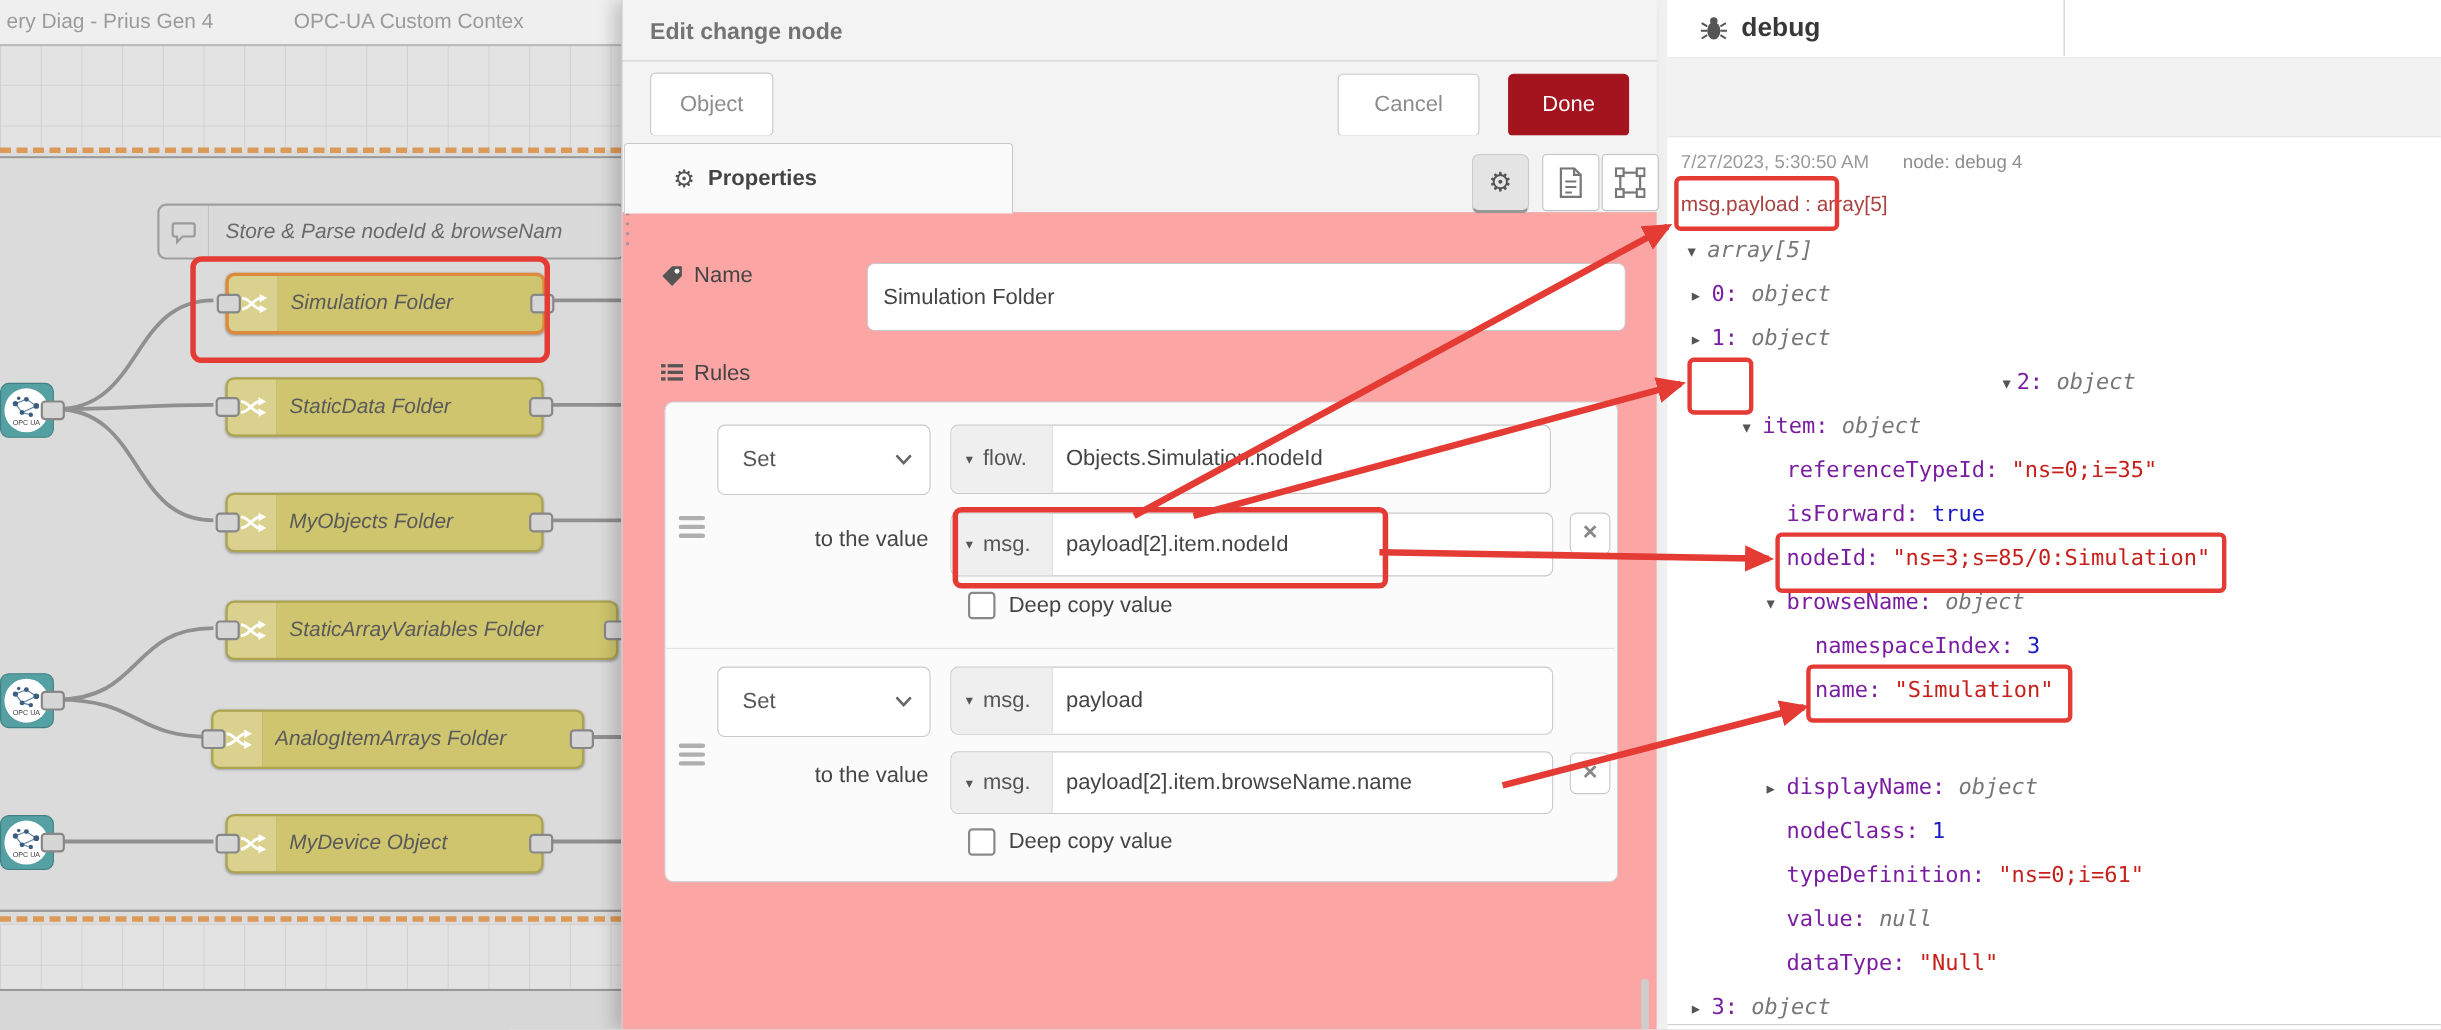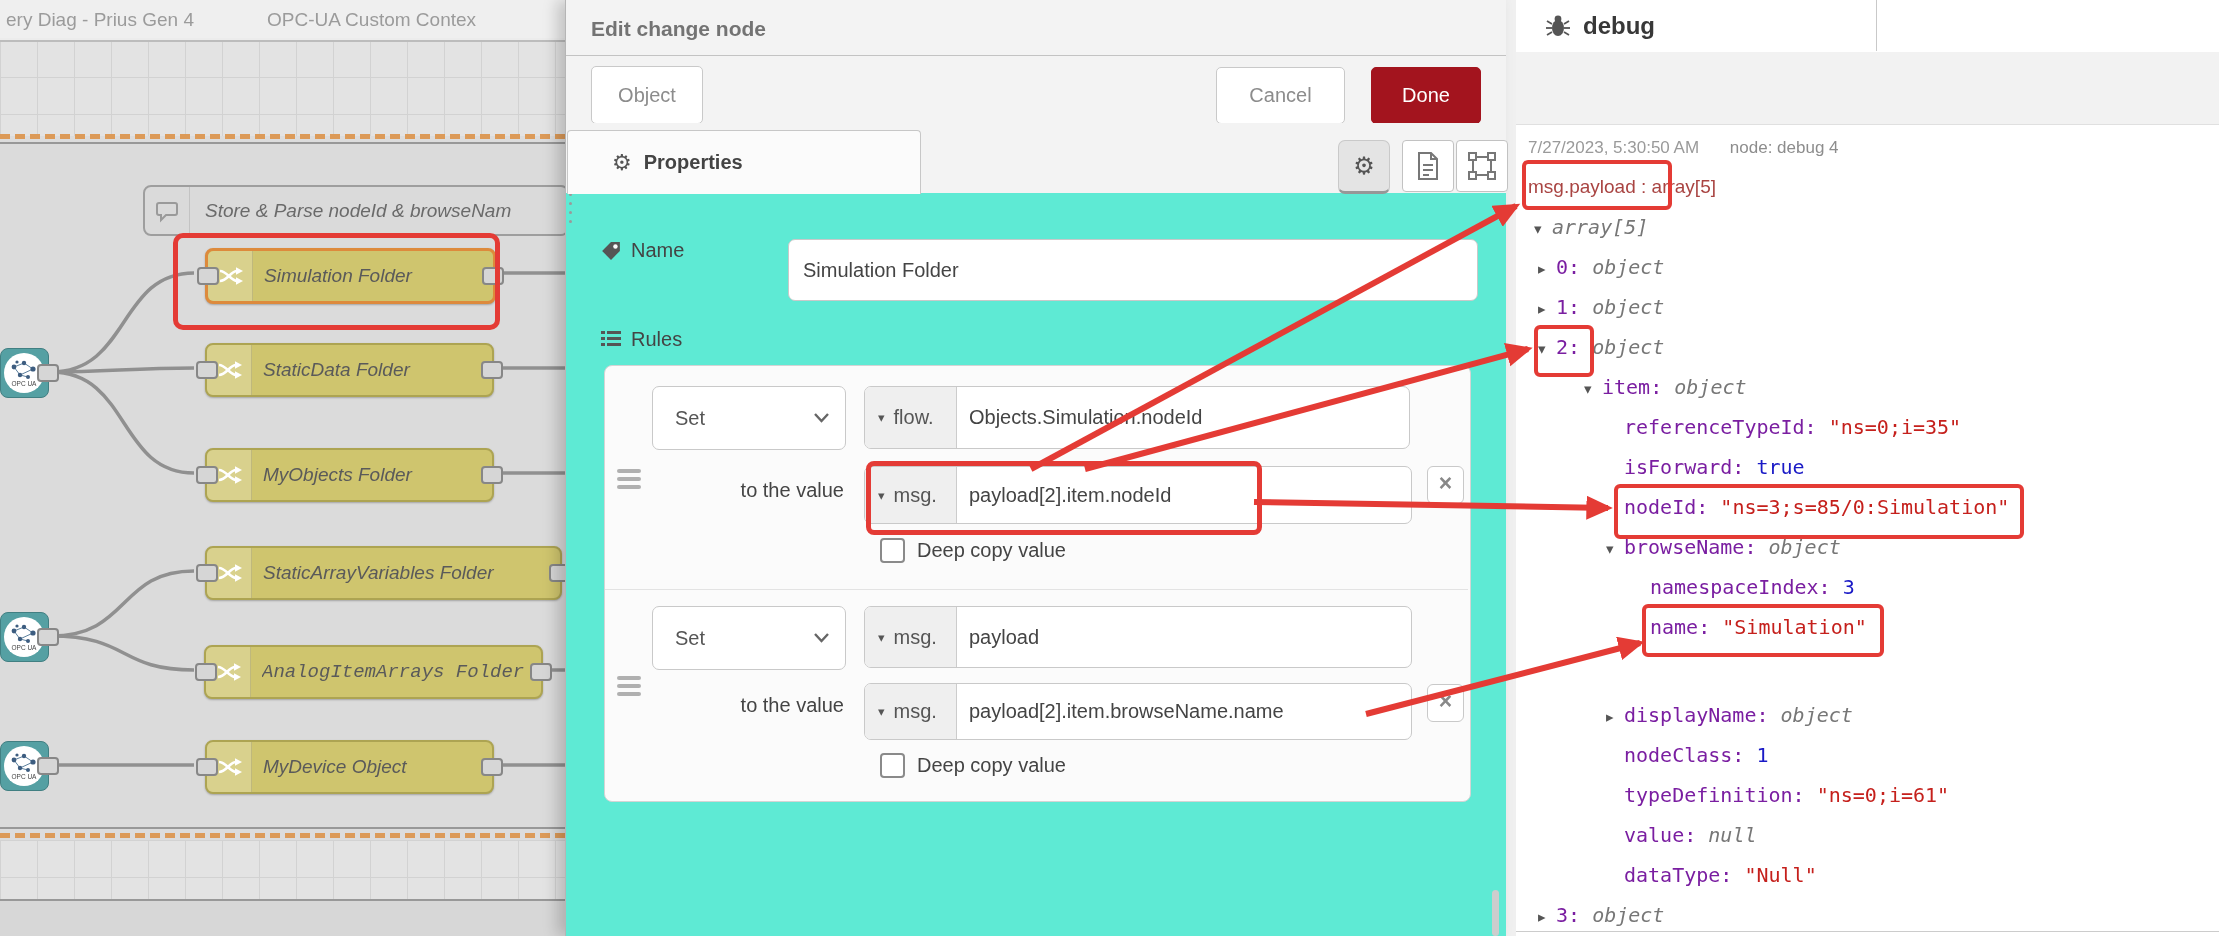--- a/index.html
+++ b/index.html
@@ -47,21 +47,21 @@
   #btn-delete{left:25px;top:10px;width:110px;height:56px;line-height:56px;}
   #btn-cancel{left:650px;top:11px;width:127px;height:55px;line-height:55px;}
   #btn-done{left:805px;top:11px;width:108px;height:55px;line-height:55px;background:#a3141e;border-color:#a3141e;color:#fff;}
   #tab-strip{left:0;top:123px;width:940px;height:70px;background:#f3f3f3;border-bottom:1px solid #c7c7c7;}
   #tab-properties{left:1px;top:130px;width:354px;height:64px;background:#fbfbfb;border:1px solid #c7c7c7;border-bottom:none;
         border-radius:4px 4px 0 0;z-index:11;display:flex;align-items:center;gap:12px;padding-left:44px;box-sizing:border-box;
         font-size:20px;font-weight:bold;color:#444;}
   .tabicon-btn{position:absolute;top:140px;width:50px;height:50px;background:#fff;border:1px solid #c2c2c2;border-radius:4px;
         display:flex;align-items:center;justify-content:center;z-index:11;}
   .tabicon-btn.sel{background:#e4e4e4;border-bottom:3px solid #979797;}
-  #form{left:0;top:193px;width:940px;height:743px;background:#5eead4;}
+  #form{left:0;top:193px;width:940px;height:743px;background:#fca5a5;}
   .formlabel{position:absolute;display:flex;align-items:center;gap:10px;font-size:20px;color:#444;}
   input.txt{position:absolute;border:1px solid #c9c9c9;border-radius:7px;background:#fff;color:#444;
         font-size:20px;font-family:inherit;padding:0 14px;box-sizing:border-box;outline:none;}
   #rules-box{left:38px;top:172px;width:865px;height:435px;border:1px solid #d4d4d4;border-radius:8px;background:#fbfbfb;}
   .sel{position:absolute;background:#fff;border:1px solid #c9c9c9;border-radius:7px;font-size:20px;color:#555;}
   .sel .sv{position:absolute;left:22px;top:0;bottom:0;display:flex;align-items:center;}
   .sel svg{position:absolute;right:16px;top:50%;margin-top:-5px;}
   .tinput{position:absolute;background:#fff;border:1px solid #c9c9c9;border-radius:7px;display:flex;align-items:stretch;box-sizing:border-box;}
   .tinput .pfx{width:92px;background:#efefef;border-right:1px solid #ccc;border-radius:6px 0 0 6px;
         display:flex;align-items:center;gap:9px;padding-left:13px;box-sizing:border-box;color:#555;font-size:20px;}
@@ -203,21 +203,21 @@
               <path d="M4,19 C11,19 15,9 21,9"></path>
     </g>
     <polygon points="20,15.2 27,19 20,22.8" fill="#fff"></polygon>
     <polygon points="20,5.2 27,9 20,12.8" fill="#fff"></polygon>
   </svg>
 </div>
         <div class="nlabel">StaticArrayVariables Folder</div>
         <div class="port in"></div>
         <div class="port out"></div>
       </div>
-      <div class="flow-node" style="left: 204px; top: 645px; width: 335px; font-family: Liberation Mono, monospace;">
+      <div class="flow-node" style="left: 192px; top: 645px; width: 335px;">
         <div class="iconzone">
   <svg width="28" height="28" viewBox="0 0 28 28">
     <g stroke="#fff" stroke-width="2.6" fill="none">
       <path d="M4,9 C11,9 15,19 21,19"></path>
               <path d="M4,19 C11,19 15,9 21,9"></path>
     </g>
     <polygon points="20,15.2 27,19 20,22.8" fill="#fff"></polygon>
     <polygon points="20,5.2 27,9 20,12.8" fill="#fff"></polygon>
   </svg>
 </div>
@@ -482,21 +482,21 @@
       <span class="mnode">node: debug 4</span>
     </div>
     <div id="dbg-head">
       <span>msg.payload</span>
       <span>: array[5]</span>
     </div>
     <div id="dbg-tree">
         <div class="trow" style="padding-left: 6px;"><span class="arr">▾</span><span class="t">array[5]</span></div>
         <div class="trow" style="padding-left: 10px;"><span class="arr">▸</span><span class="k">0:</span> <span class="t">object</span></div>
         <div class="trow" style="padding-left: 10px;"><span class="arr">▸</span><span class="k">1:</span> <span class="t">object</span></div>
-        <div class="trow" style="padding-left: 10px;"><span class="arr">▾</span><span class="k">2:</span> <span class="t">object</span></div>
+        <div class="trow" style="padding-left: 10px; text-align: center;"><span class="arr">▾</span><span class="k">2:</span> <span class="t">object</span></div>
         <div class="trow" style="padding-left: 56px;"><span class="arr">▾</span><span class="k">item:</span> <span class="t">object</span></div>
         <div class="trow" style="padding-left: 96px;"><span class="k">referenceTypeId:</span> <span class="v-string">"ns=0;i=35"</span></div>
         <div class="trow" style="padding-left: 96px;"><span class="k">isForward:</span> <span class="v-bool">true</span></div>
         <div class="trow" style="padding-left: 96px;"><span class="k">nodeId:</span> <span class="v-string">"ns=3;s=85/0:Simulation"</span></div>
         <div class="trow" style="padding-left: 78px;"><span class="arr">▾</span><span class="k">browseName:</span> <span class="t">object</span></div>
         <div class="trow" style="padding-left: 122px;"><span class="k">namespaceIndex:</span> <span class="v-number">3</span></div>
         <div class="trow" style="padding-left: 122px;"><span class="k">name:</span> <span class="v-string">"Simulation"</span></div>
         <div class="trow" style="padding-left: 78px; margin-top: 48px;"><span class="arr">▸</span><span class="k">displayName:</span> <span class="t">object</span></div>
         <div class="trow" style="padding-left: 96px;"><span class="k">nodeClass:</span> <span class="v-number">1</span></div>
         <div class="trow" style="padding-left: 96px;"><span class="k">typeDefinition:</span> <span class="v-string">"ns=0;i=61"</span></div>

